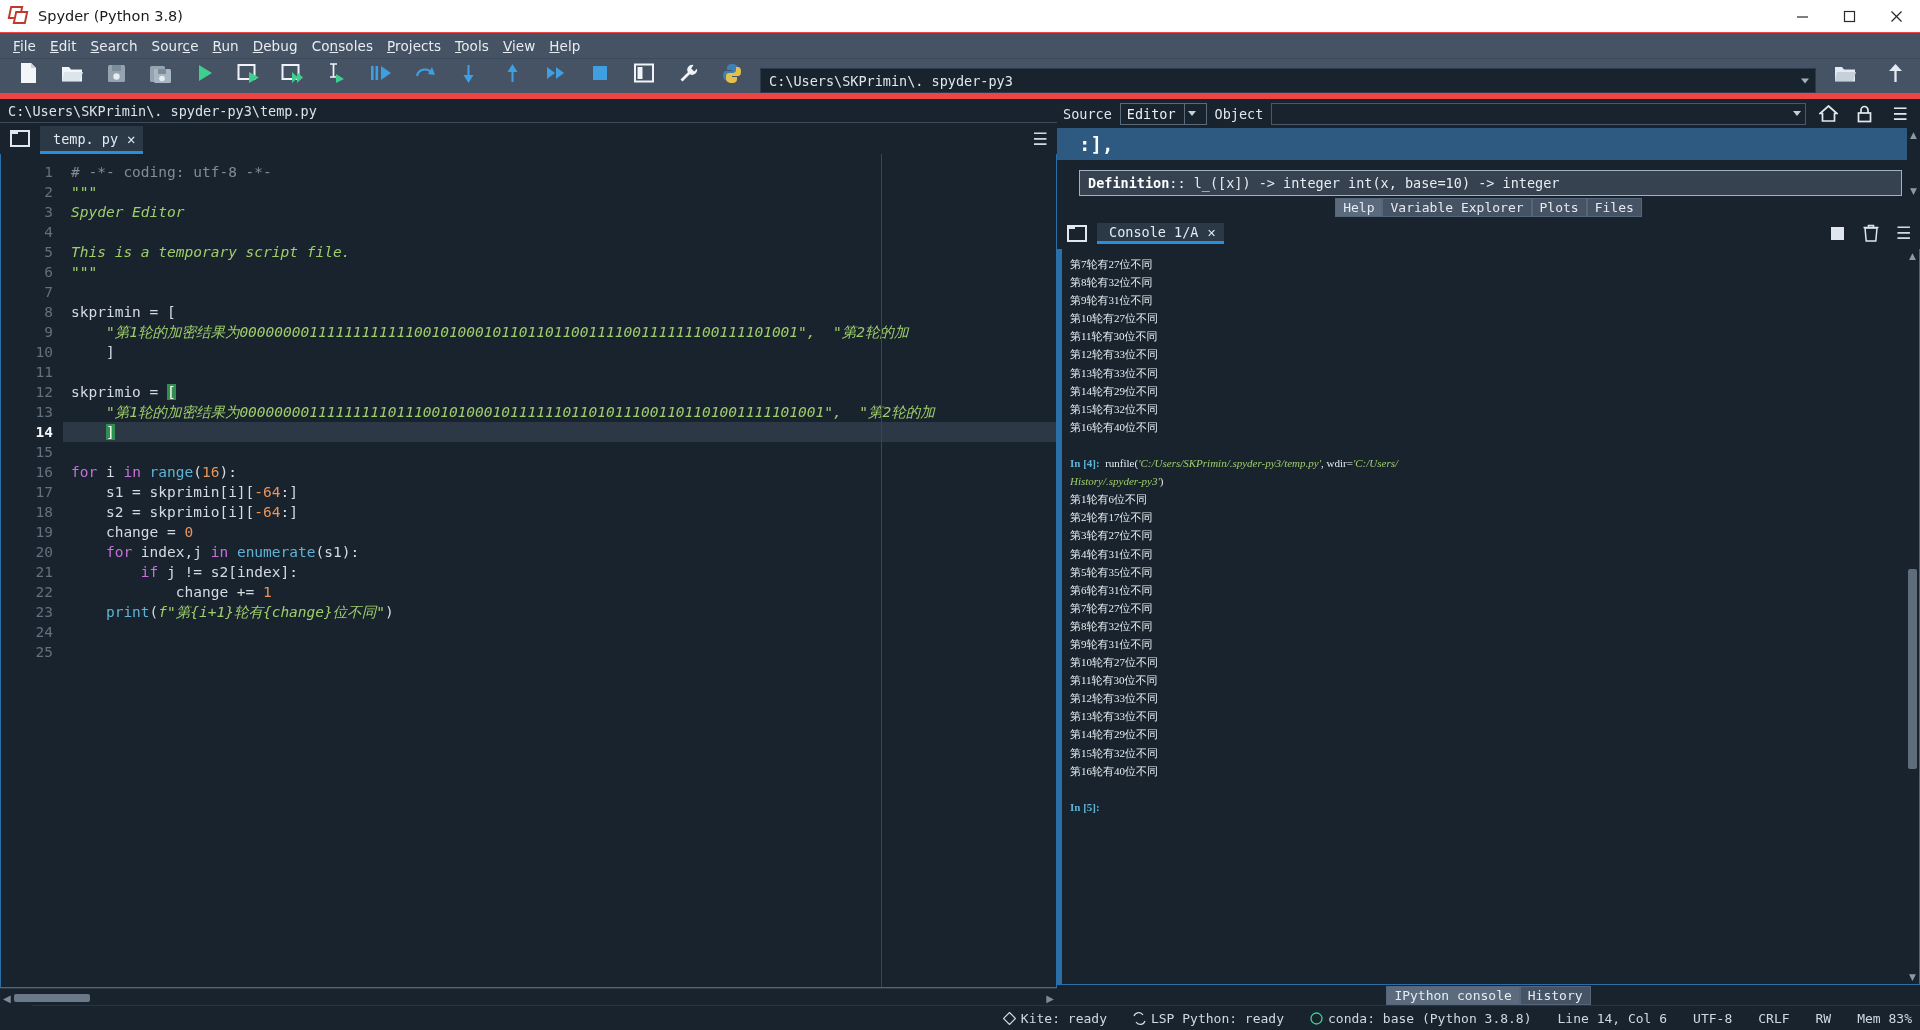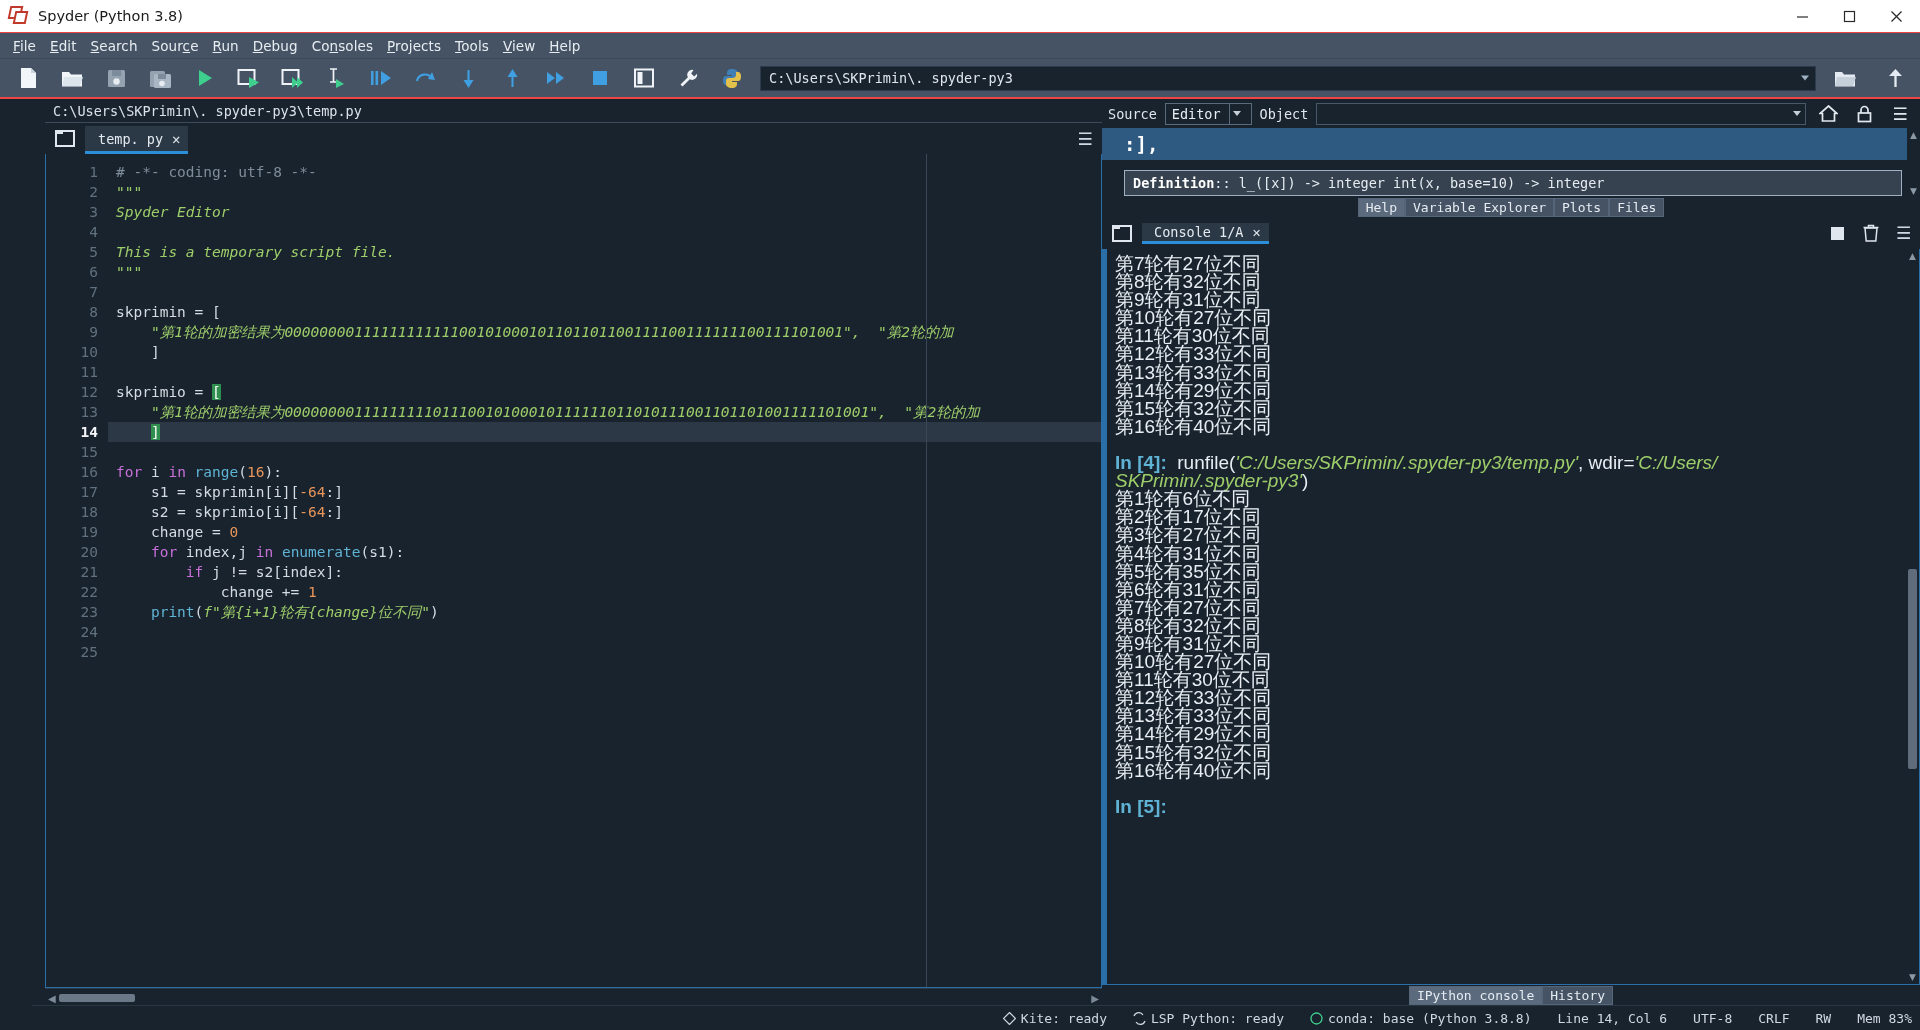--- a/index.html
+++ b/index.html
@@ -35,38 +35,38 @@
     border-bottom: 1px solid #3b495a; flex:none;
   }
   .menuitem {
     color:#e8edf2; font-size:13.5px; padding:2px 7px; font-family:"DejaVu Sans", sans-serif;
     letter-spacing:.1px; white-space:nowrap;
   }
   .menuitem u { text-decoration: underline; }
 
   
   .toolbar {
-    height: 40px; background:#455364; display:flex; align-items:center; flex:none;
-    border-bottom: 2px solid #ef4444; padding-left: 6px;
+    height: 40px; background:#455364; display:flex; align-items:flex-end; flex:none;
+    border-bottom: 6px solid #ef4444; padding-left: 6px;
   }
   .tbtn { width:44px; height:40px; display:flex; align-items:center; justify-content:center; }
   .tbtn svg { display:block; }
   .pathbox {
     flex:1; height:25px; margin-left:6px; margin-right:4px;
     background:#19232d; border:1px solid #2b3b4d; color:#dfe6ee;
     font-family:"DejaVu Sans Mono", monospace; font-size:13.5px;
     display:flex; align-items:center; padding-left:8px; position:relative;
   }
   .pathbox .arrow { position:absolute; right:6px; top:50%; transform:translateY(-50%);
     width:0;height:0;border-left:4px solid transparent;border-right:4px solid transparent;
     border-top:5px solid #9fb0c2; }
   .tbtn.right { width:50px; }
 
   
-  .main { flex:1; display:flex; min-height:0; background:#a21caf;margin-left:45px; }
+  .main { flex:1; display:flex; min-height:0; background:#a21caf; }
 
   
   .editorpane { width:1057px; display:flex; flex-direction:column; min-width:0; background:#19232d; }
   .filepath {
     height:24px; background:#19232d; color:#dbe2ea; font-family:"DejaVu Sans Mono", monospace;
     font-size:13.5px; display:flex; align-items:center; padding-left:8px; flex:none;
     border-bottom:1px solid #3d4a5b;
   }
   .edtabs { height:31px; background:#19232d; display:flex; align-items:flex-end; flex:none; }
   .edtabs .browse { width:40px; height:31px; display:flex; align-items:center; justify-content:center; }
@@ -163,21 +163,21 @@
   .ctabrow .tools { margin-left:auto; display:flex; align-items:center; gap:0; }
   .ctabrow .tools > div { width:33px; height:32px; display:flex; align-items:center; justify-content:center; color:#cfd8e3; }
 
   .consolebody {
     flex:1; min-height:0; border:1px solid #2a6fa8; border-top:none; background:#19232d;
     position:relative; overflow:hidden; display:flex;
   }
   .conscroll-left { width:4px; background:#2a6fa8; flex:none; }
   .context {
     flex:1; padding:6px 0 0 8px; overflow:hidden;
-    font-family:Liberation Sans, sans-serif; font-size:19px; color:#e7edf3;
+    font-family:Liberation Serif, serif; font-size:11px; color:#e7edf3;
   }
   .context .ln { height:18.1px; line-height:18.1px; white-space:pre; }
   .context .blank { height:18.1px; }
   .cin  { color:#5fb3d4; font-weight:bold; }
   .cstr { color:#9ece6a; font-style:italic; }
   .cwhite { color:#e7edf3; }
   .convscroll { width:13px; background:#19232d; flex:none; position:relative; }
   .convscroll .thumb { position:absolute; left:2px; width:9px; background:#5e6c7c; border-radius:2px; }
   .convscroll .up,.convscroll .dn { color:#8b98a6; font-size:9px; text-align:center; position:absolute; left:0; right:0; }
   .convscroll .up { top:2px; } .convscroll .dn { bottom:2px; }
@@ -533,21 +533,21 @@
             <div class="ln">第9轮有31位不同</div>
             <div class="ln">第10轮有27位不同</div>
             <div class="ln">第11轮有30位不同</div>
             <div class="ln">第12轮有33位不同</div>
             <div class="ln">第13轮有33位不同</div>
             <div class="ln">第14轮有29位不同</div>
             <div class="ln">第15轮有32位不同</div>
             <div class="ln">第16轮有40位不同</div>
             <div class="blank"></div>
             <div class="ln"><span class="cin">In [4]:</span><span class="cwhite">  </span><span class="cwhite">runfile(</span><span class="cstr">'C:/Users/SKPrimin/.spyder-py3/temp.py'</span><span class="cwhite">, wdir=</span><span class="cstr">'C:/Users/</span></div>
-            <div class="ln"><span class="cstr">SKPrimin/.spyder-py3'</span><span class="cwhite">)</span></div>
+            <div class="ln"><span class="cstr">History/.spyder-py3'</span><span class="cwhite">)</span></div>
             <div class="ln">第1轮有6位不同</div>
             <div class="ln">第2轮有17位不同</div>
             <div class="ln">第3轮有27位不同</div>
             <div class="ln">第4轮有31位不同</div>
             <div class="ln">第5轮有35位不同</div>
             <div class="ln">第6轮有31位不同</div>
             <div class="ln">第7轮有27位不同</div>
             <div class="ln">第8轮有32位不同</div>
             <div class="ln">第9轮有31位不同</div>
             <div class="ln">第10轮有27位不同</div>

